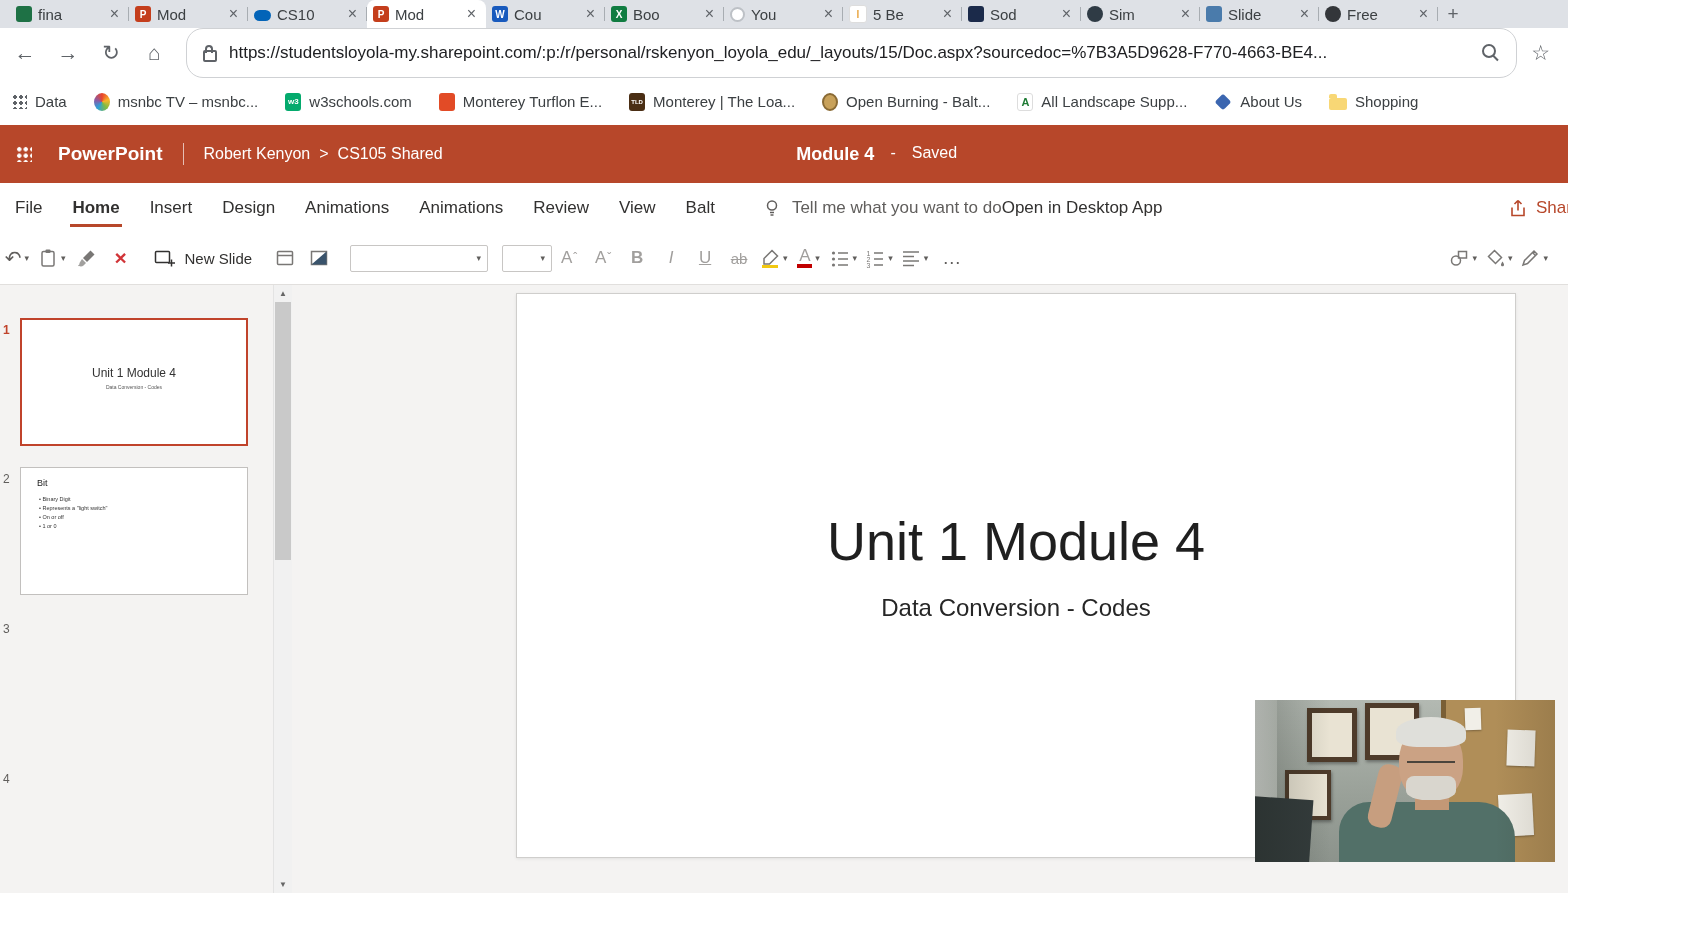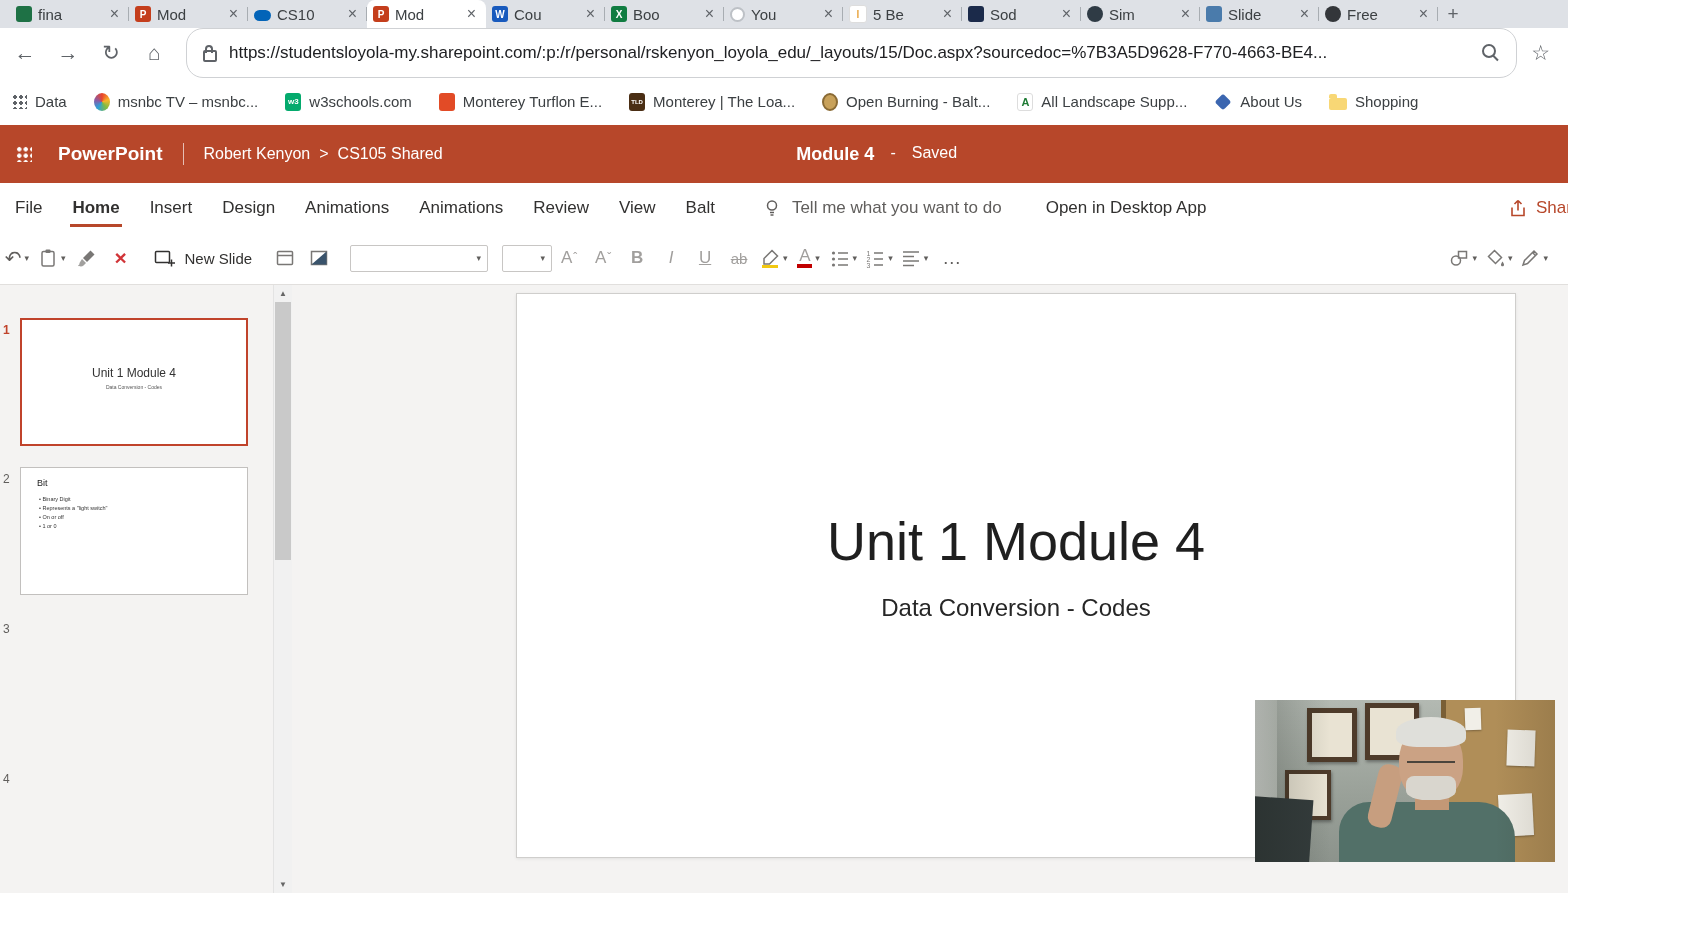--- a/index.html
+++ b/index.html
@@ -74,21 +74,21 @@
   .toggle-knob{position:absolute;right:2px;top:2px;width:12px;height:12px;background:#fff;border-radius:50%;}
   .toggle-label{font-size:16px;}
 
   
   .menubar{position:absolute;top:183px;left:0;width:100%;height:49px;background:#fff;display:flex;
            align-items:center;font-size:17px;color:#323130;}
   .menu-item{padding:0 15px;height:100%;display:flex;align-items:center;position:relative;flex:none;}
   .menu-item.active{font-weight:bold;}
   .menu-item.active:after{content:"";position:absolute;left:13px;right:13px;bottom:5px;height:3px;background:#b7472a;}
   .tellme{display:flex;align-items:center;gap:10px;color:#605e5c;margin-left:32px;flex:none;}
-  .open-desktop{margin-left:44px;color:#323130;flex:none;}
+  .open-desktop{color:#323130;flex:none;}
   .share-btn{position:absolute;left:1508px;top:0;height:100%;display:flex;align-items:center;gap:8px;
              color:#b7472a;font-size:17px;white-space:nowrap;}
 
   
   .ribbon{position:absolute;top:232px;left:0;width:100%;height:53px;background:#fff;
           border-bottom:1px solid #e1dfdd;display:flex;align-items:center;box-sizing:border-box;color:#797775;}
   .rb{display:flex;align-items:center;justify-content:center;height:36px;min-width:26px;margin:0 4px;flex:none;}
   .chev{font-size:9px;color:#605e5c;margin-left:3px;}
   .undo-glyph{font-size:20px;color:#605e5c;}
   .delete-x{color:#d13438;font-size:21px;font-weight:bold;}

